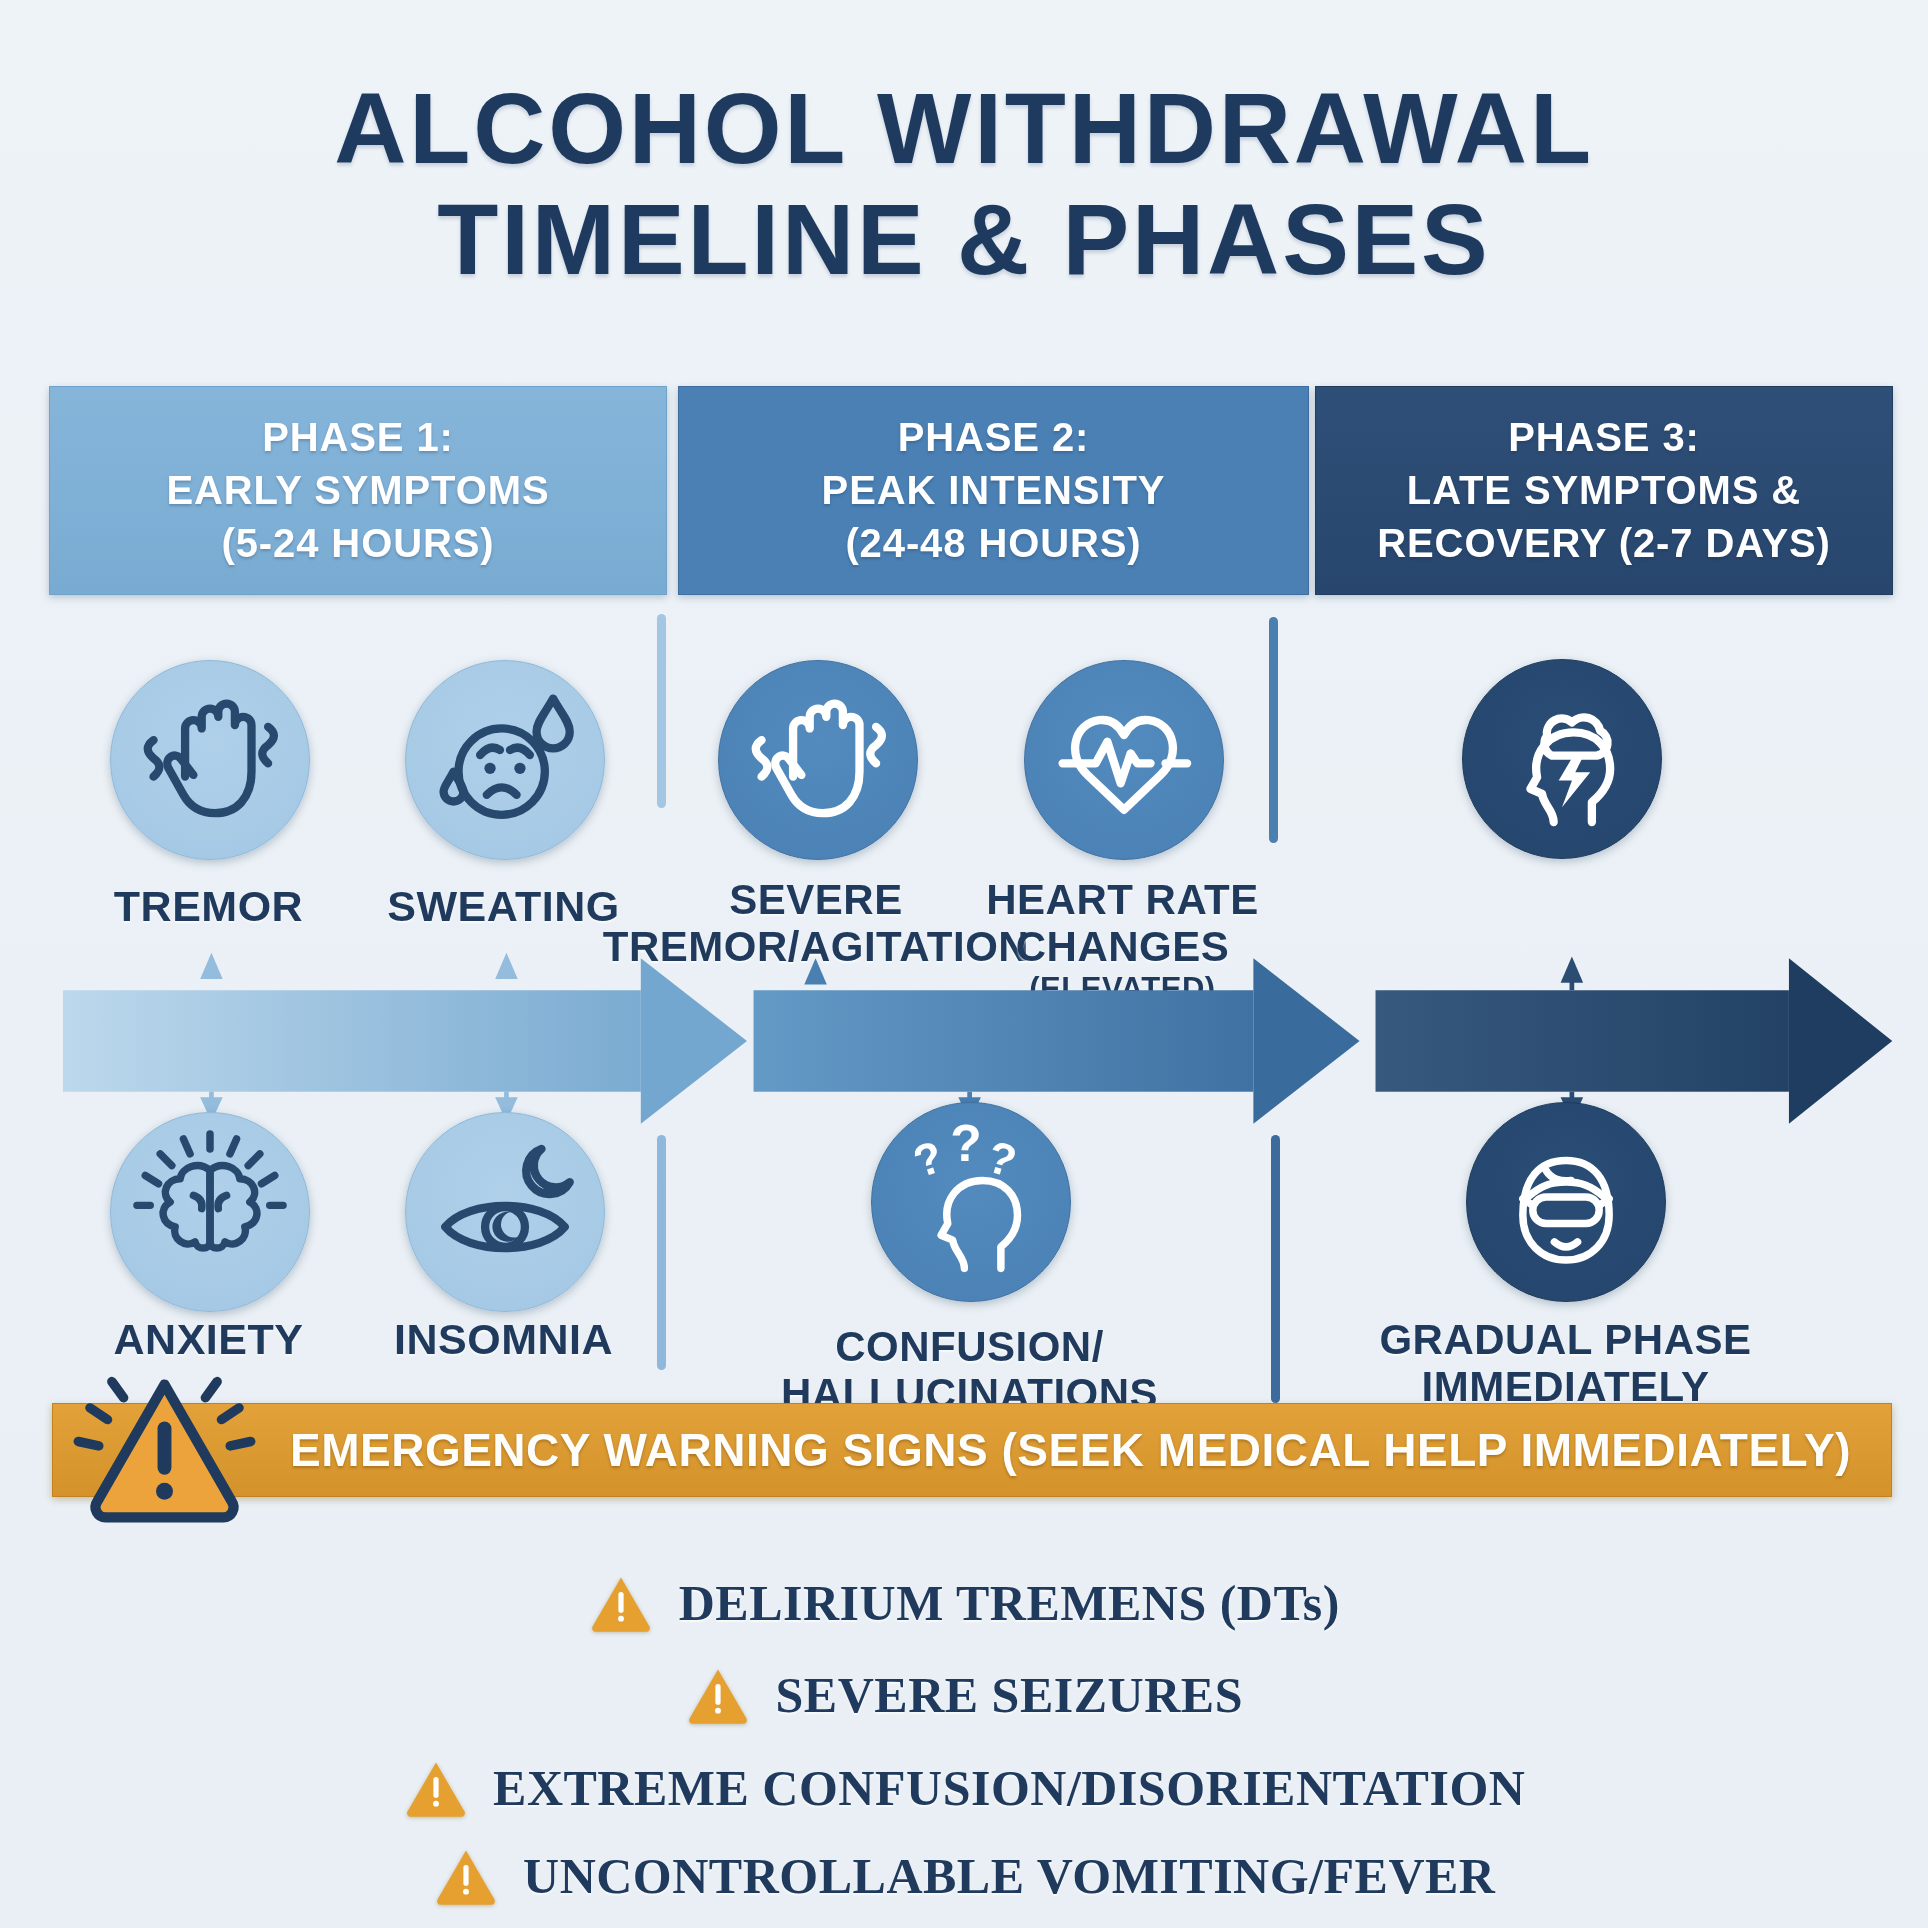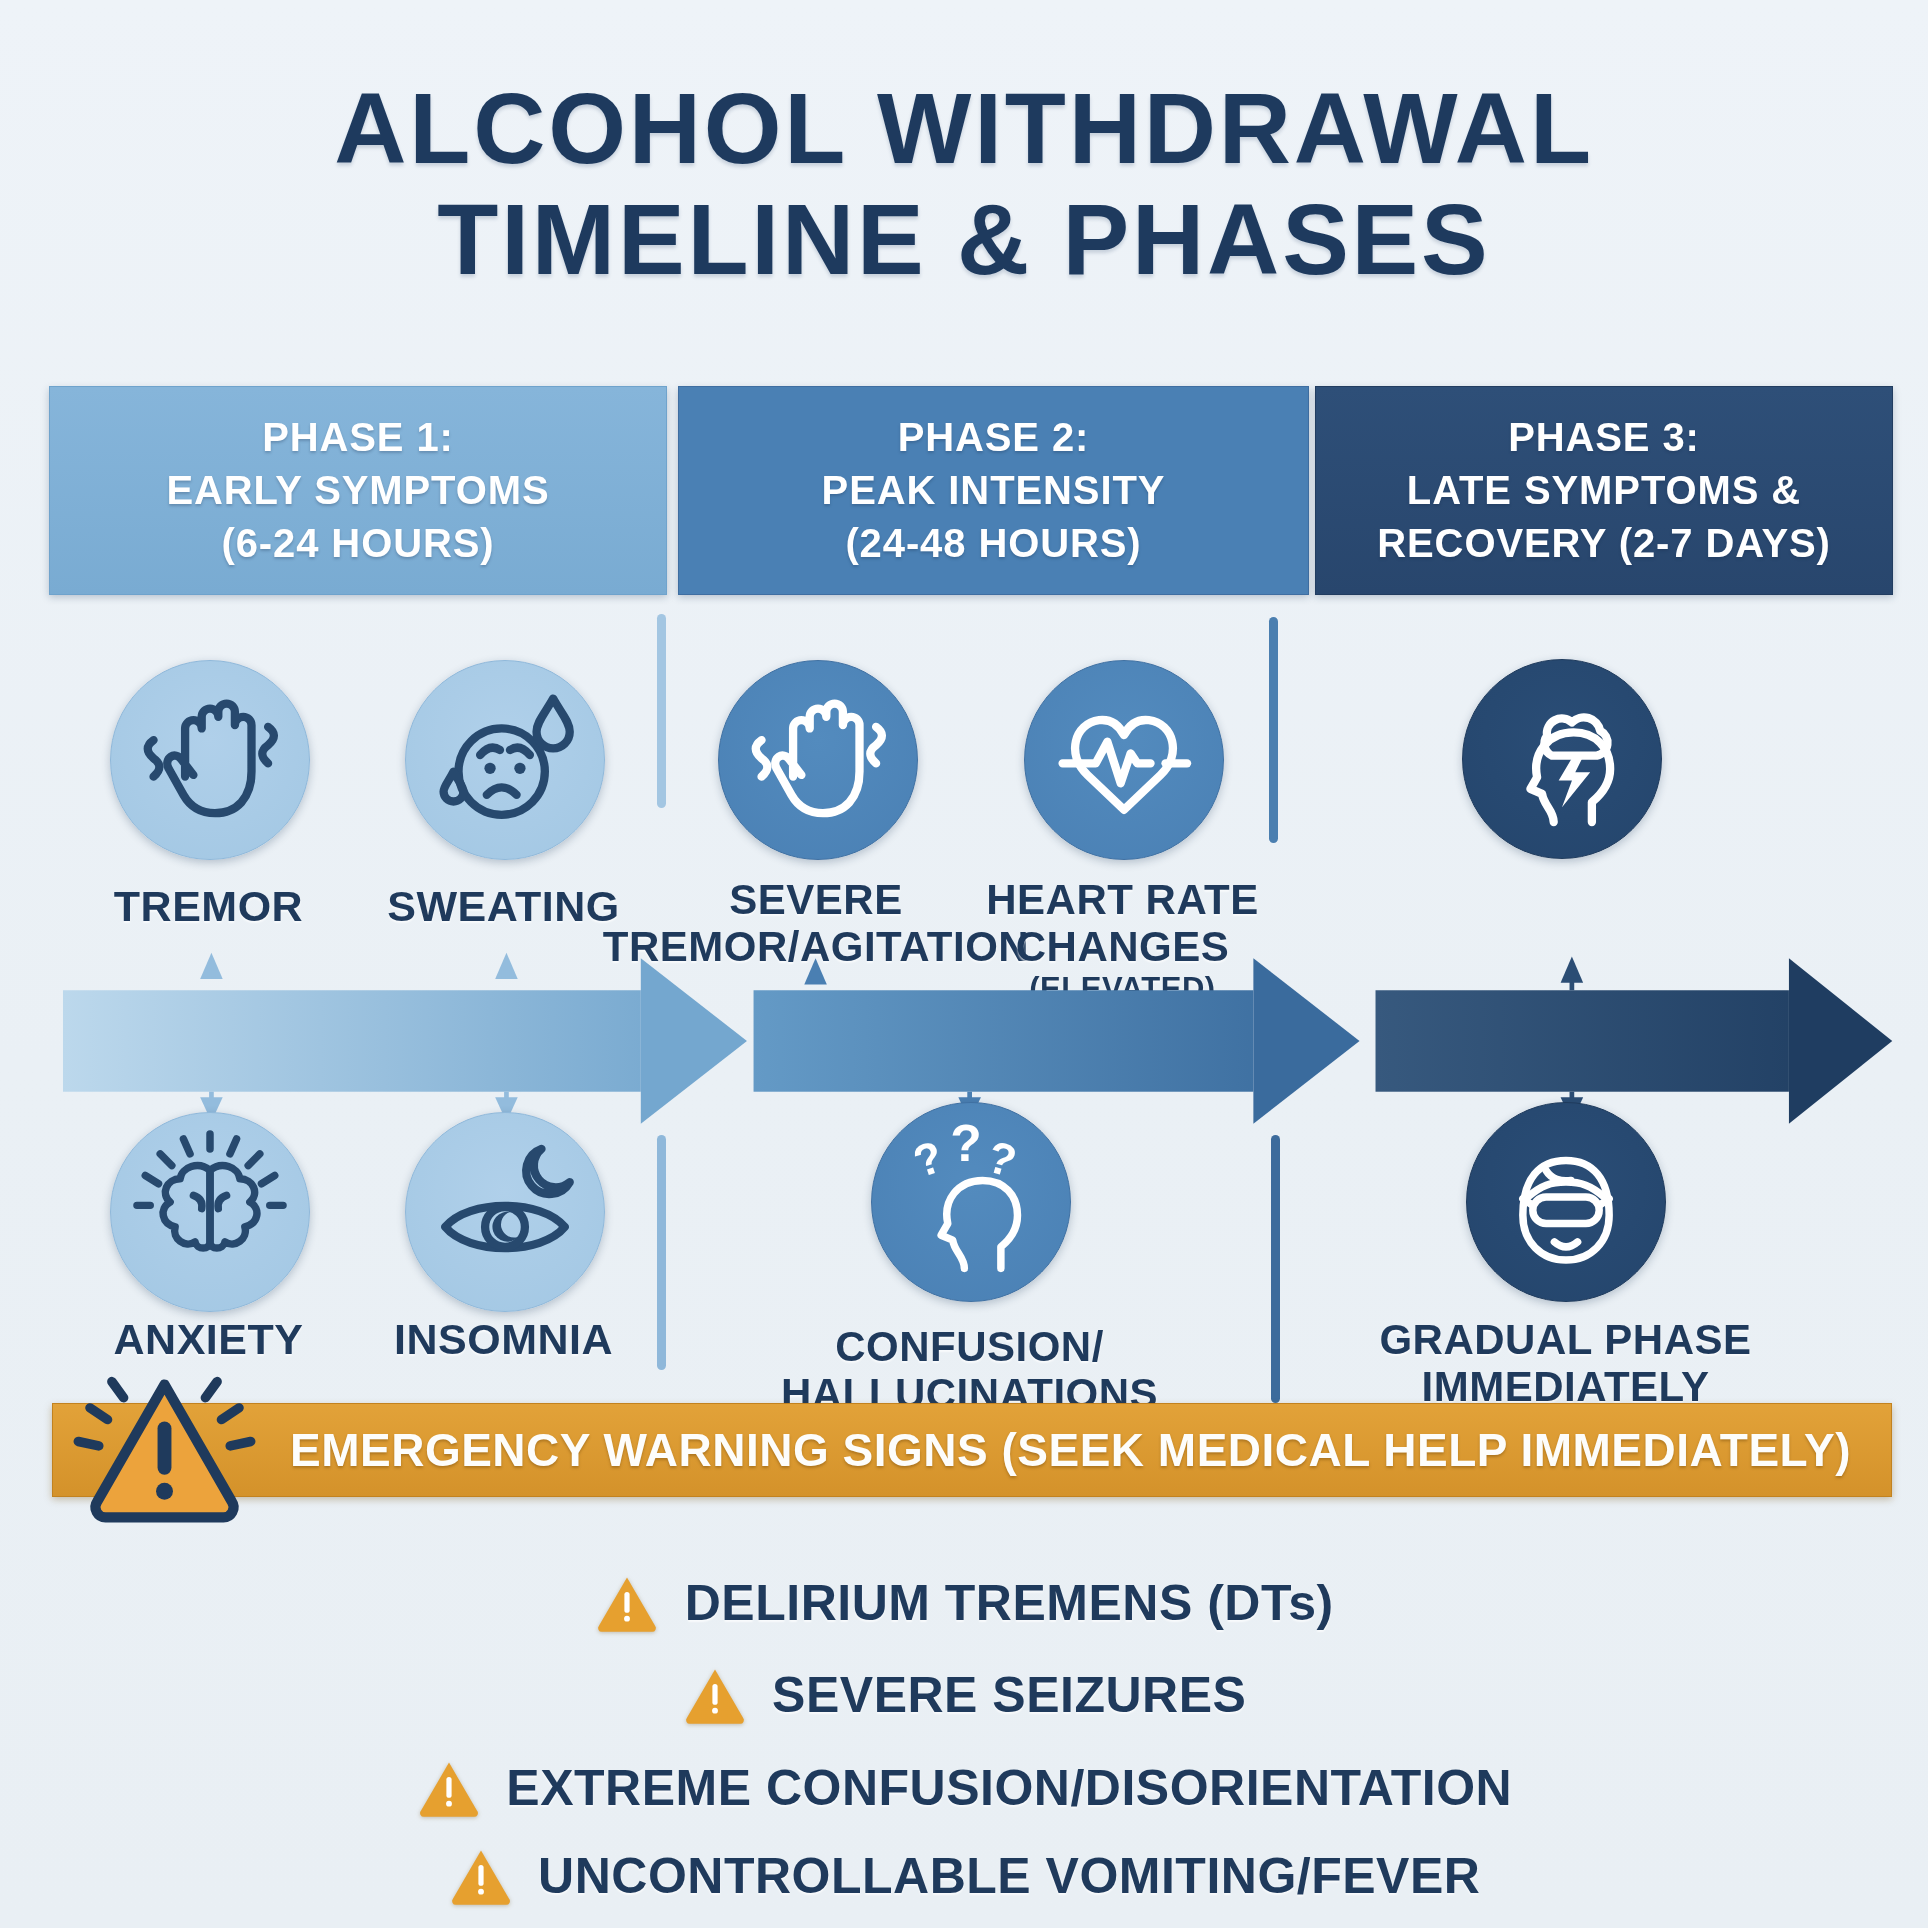--- a/index.html
+++ b/index.html
@@ -54,21 +54,21 @@
     display:flex;align-items:center;
   }
   .eband-text{
     width:100%;padding-left:235px;padding-right:38px;text-align:center;
     color:#fdfdfb;font-weight:700;font-size:46px;letter-spacing:0.5px;
     text-shadow:0 1.9px 2.8px rgba(120,75,10,0.45);
   }
   
   .wrow{
     left:0;width:1928px;height:75px;
-    display:flex;align-items:center;justify-content:center;gap:24.5px;
+    display:flex;align-items:center;justify-content:center;gap:24.5px;font-family:Liberation Serif, serif;
   }
   .wrow svg{width:66px;height:60px;flex:0 0 auto;filter:drop-shadow(0 1.9px 1.9px rgba(100,70,10,0.3));}
   .wrow .wtext{
     color:#1f3a5c;font-weight:700;font-size:50px;letter-spacing:0.5px;
     text-shadow:0 1.9px 1.9px rgba(255,255,255,0.7);
   }
   .icon-stroke-navy{stroke:#27496e;fill:none;stroke-width:5;stroke-linecap:round;stroke-linejoin:round;}
   .icon-stroke-white{stroke:#ffffff;fill:none;stroke-width:5;stroke-linecap:round;stroke-linejoin:round;}
   .thin{stroke-width:4.5;}
 </style>
@@ -79,21 +79,21 @@
 
   <div class="abs title">
     <div>ALCOHOL WITHDRAWAL</div>
     <div>TIMELINE &amp; PHASES</div>
   </div>
 
   <div class="abs band band1">
     <div>
       <div>PHASE 1:</div>
       <div>EARLY SYMPTOMS</div>
-      <div>(6-24 HOURS)</div>
+      <div>(5-24 HOURS)</div>
     </div>
   </div>
   <div class="abs band band2">
     <div>
       <div>PHASE 2:</div>
       <div>PEAK INTENSITY</div>
       <div>(24-48 HOURS)</div>
     </div>
   </div>
   <div class="abs band band3">

